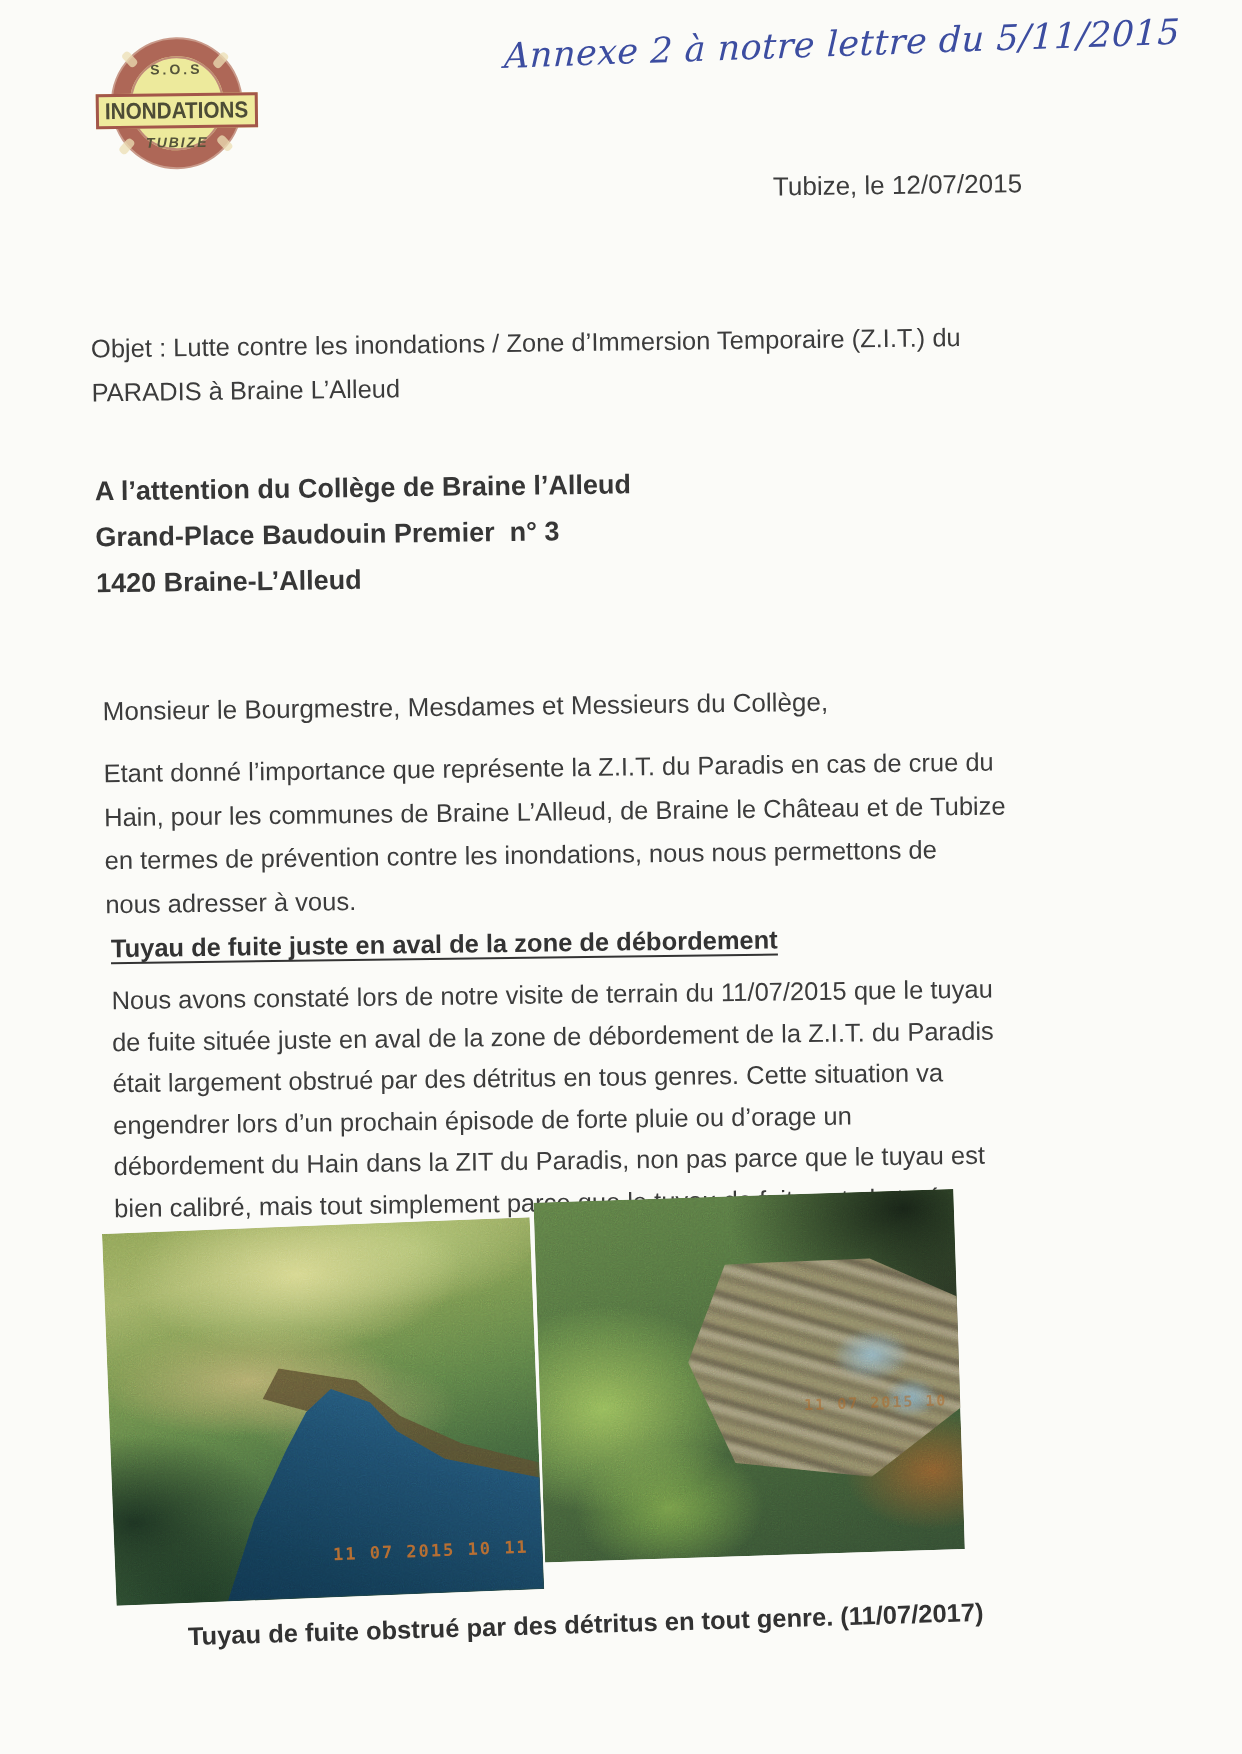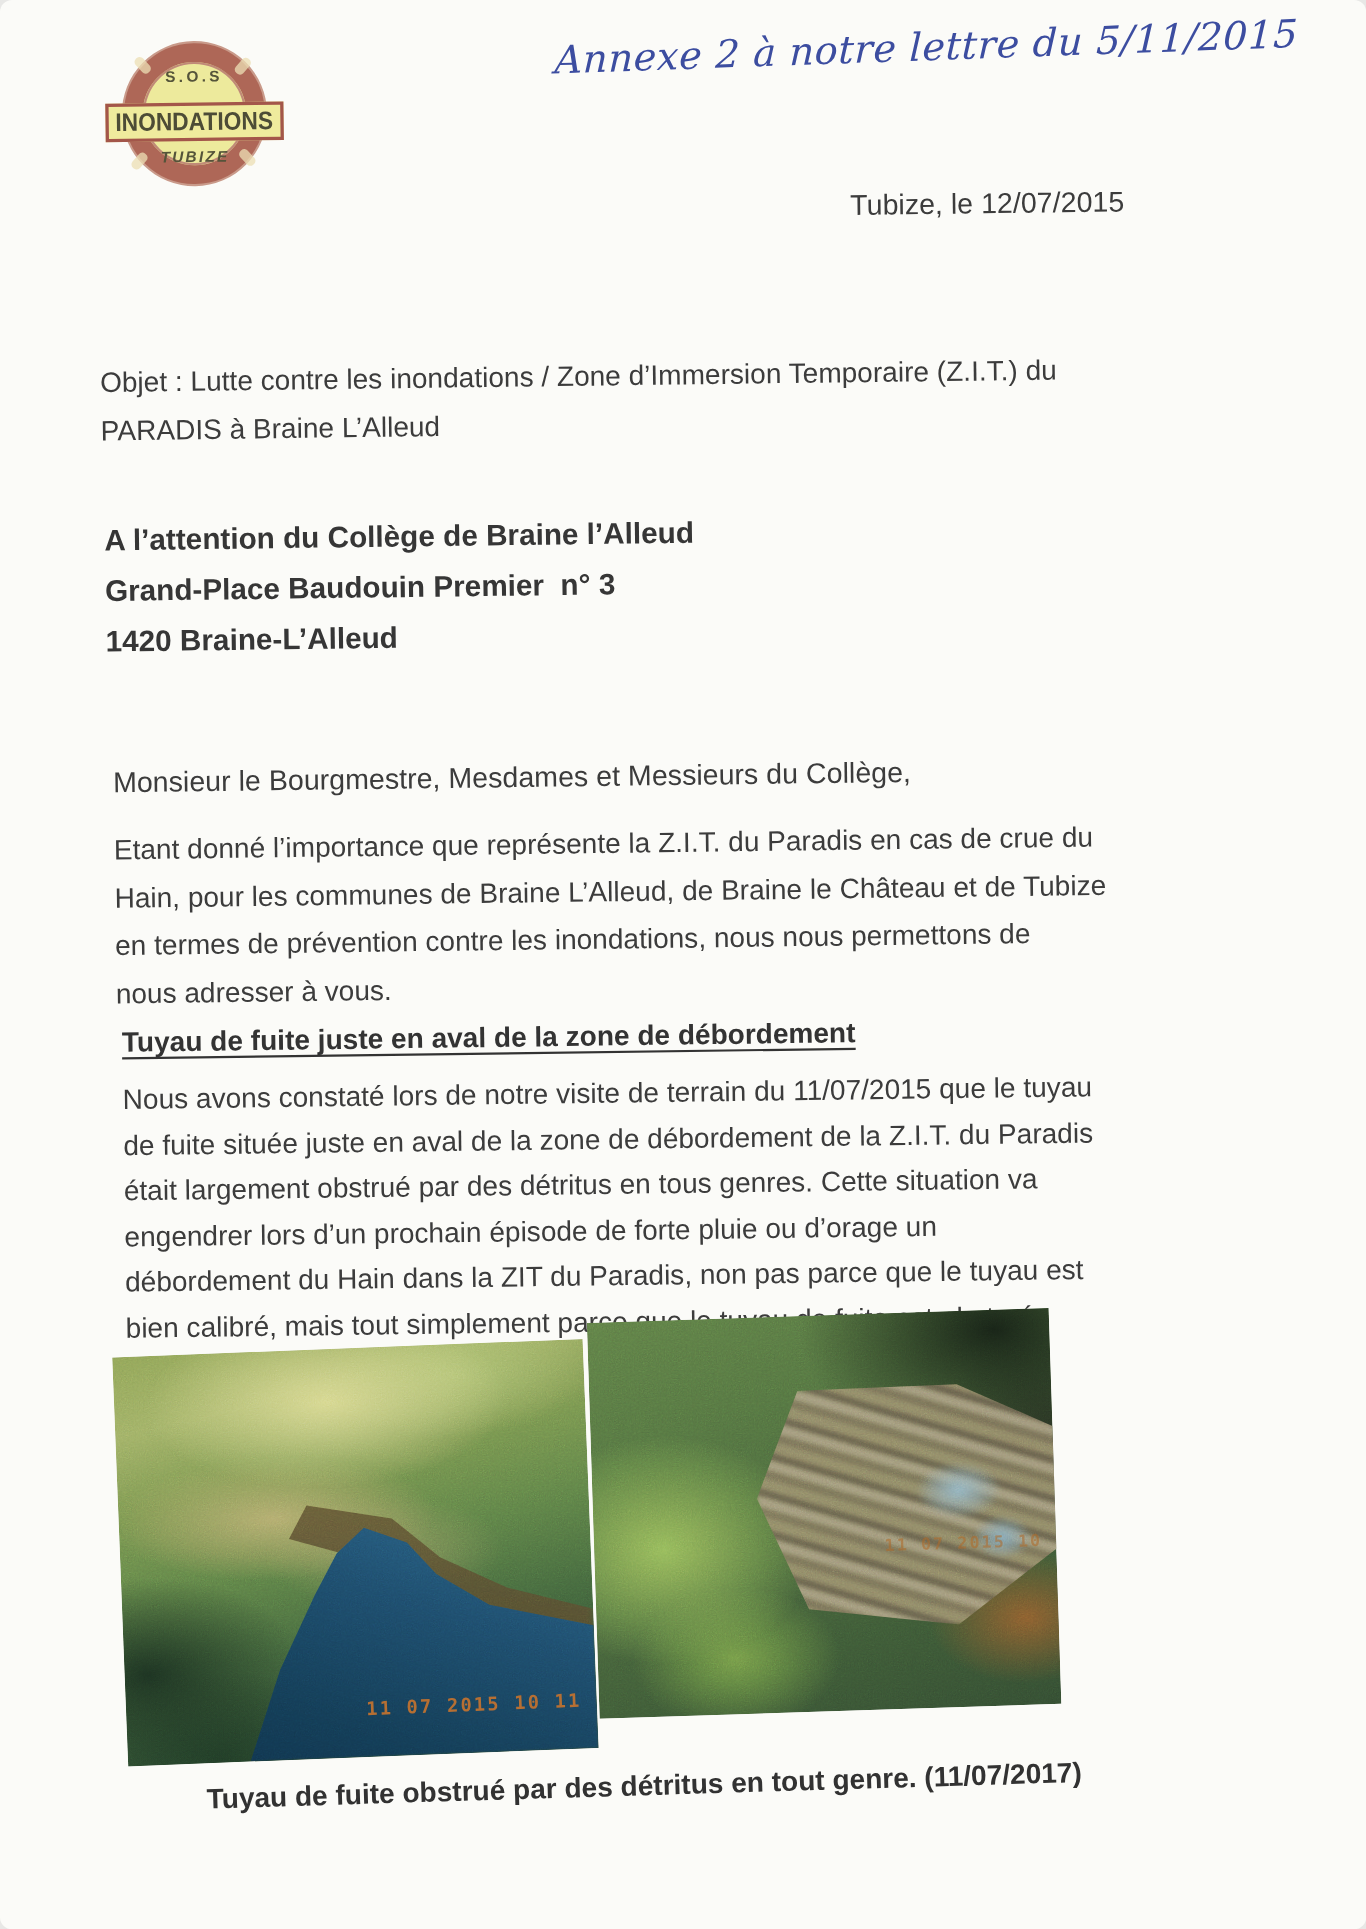--- a/index.html
+++ b/index.html
@@ -1,19 +1,19 @@
 <!DOCTYPE html>
 <html><head>
 <meta charset="utf-8">
 <style>
   html,body { margin:0; padding:0; background:#e8e8e6; }
   .page {
     position:relative; width:1242px; height:1754px; margin:0 auto;
     background:#fbfbf8; overflow:hidden;
-    font-family:"Liberation Sans", sans-serif; color:#3c3c3c;border-radius:11px;
+    font-family:"Liberation Sans", sans-serif; color:#3c3c3c;
   }
   .rot { position:absolute; inset:0; transform:rotate(-0.75deg); transform-origin:120px 120px; }
 
   
   .logo { position:absolute; left:96px; top:38px; width:162px; height:134px; }
   .logo-ring {
     position:absolute; left:17px; top:2px; width:94px; height:94px; border-radius:50%;
     border:17px solid #ae6757; background:#edea9c;
     box-shadow: inset 0 0 0 2px #c08a78, 0 0 0 2px #c99a8a;
   }

